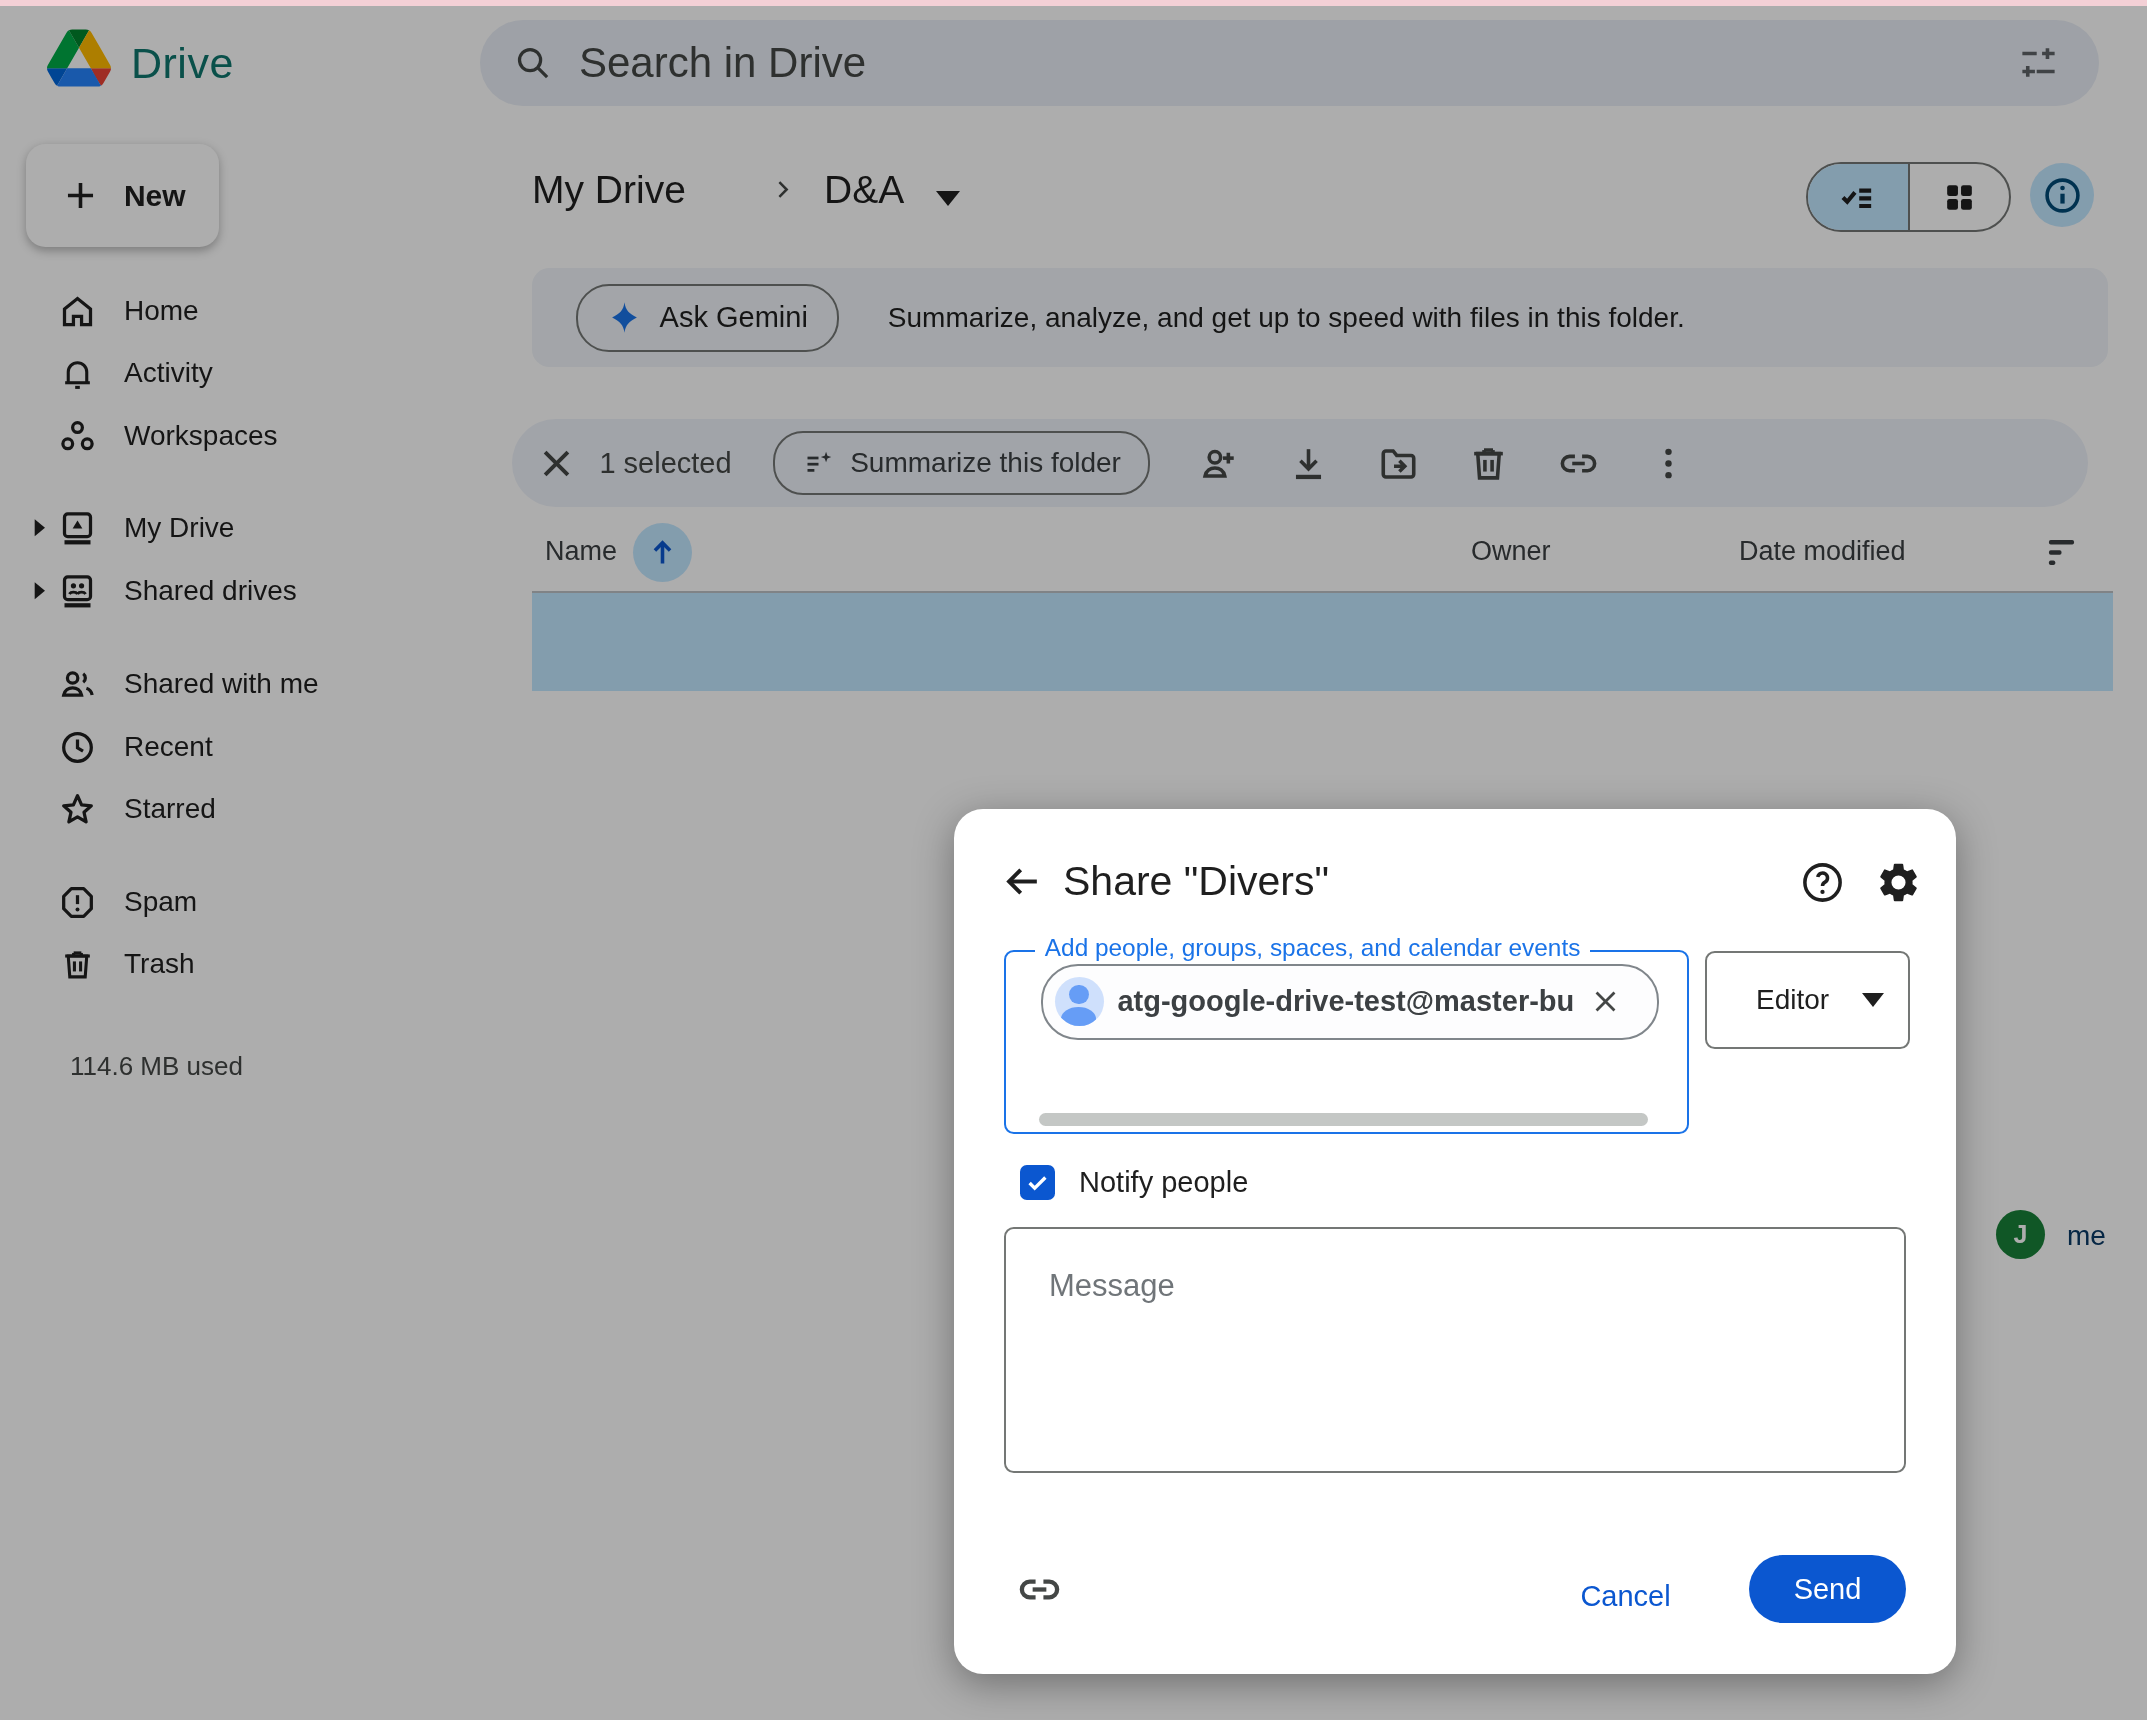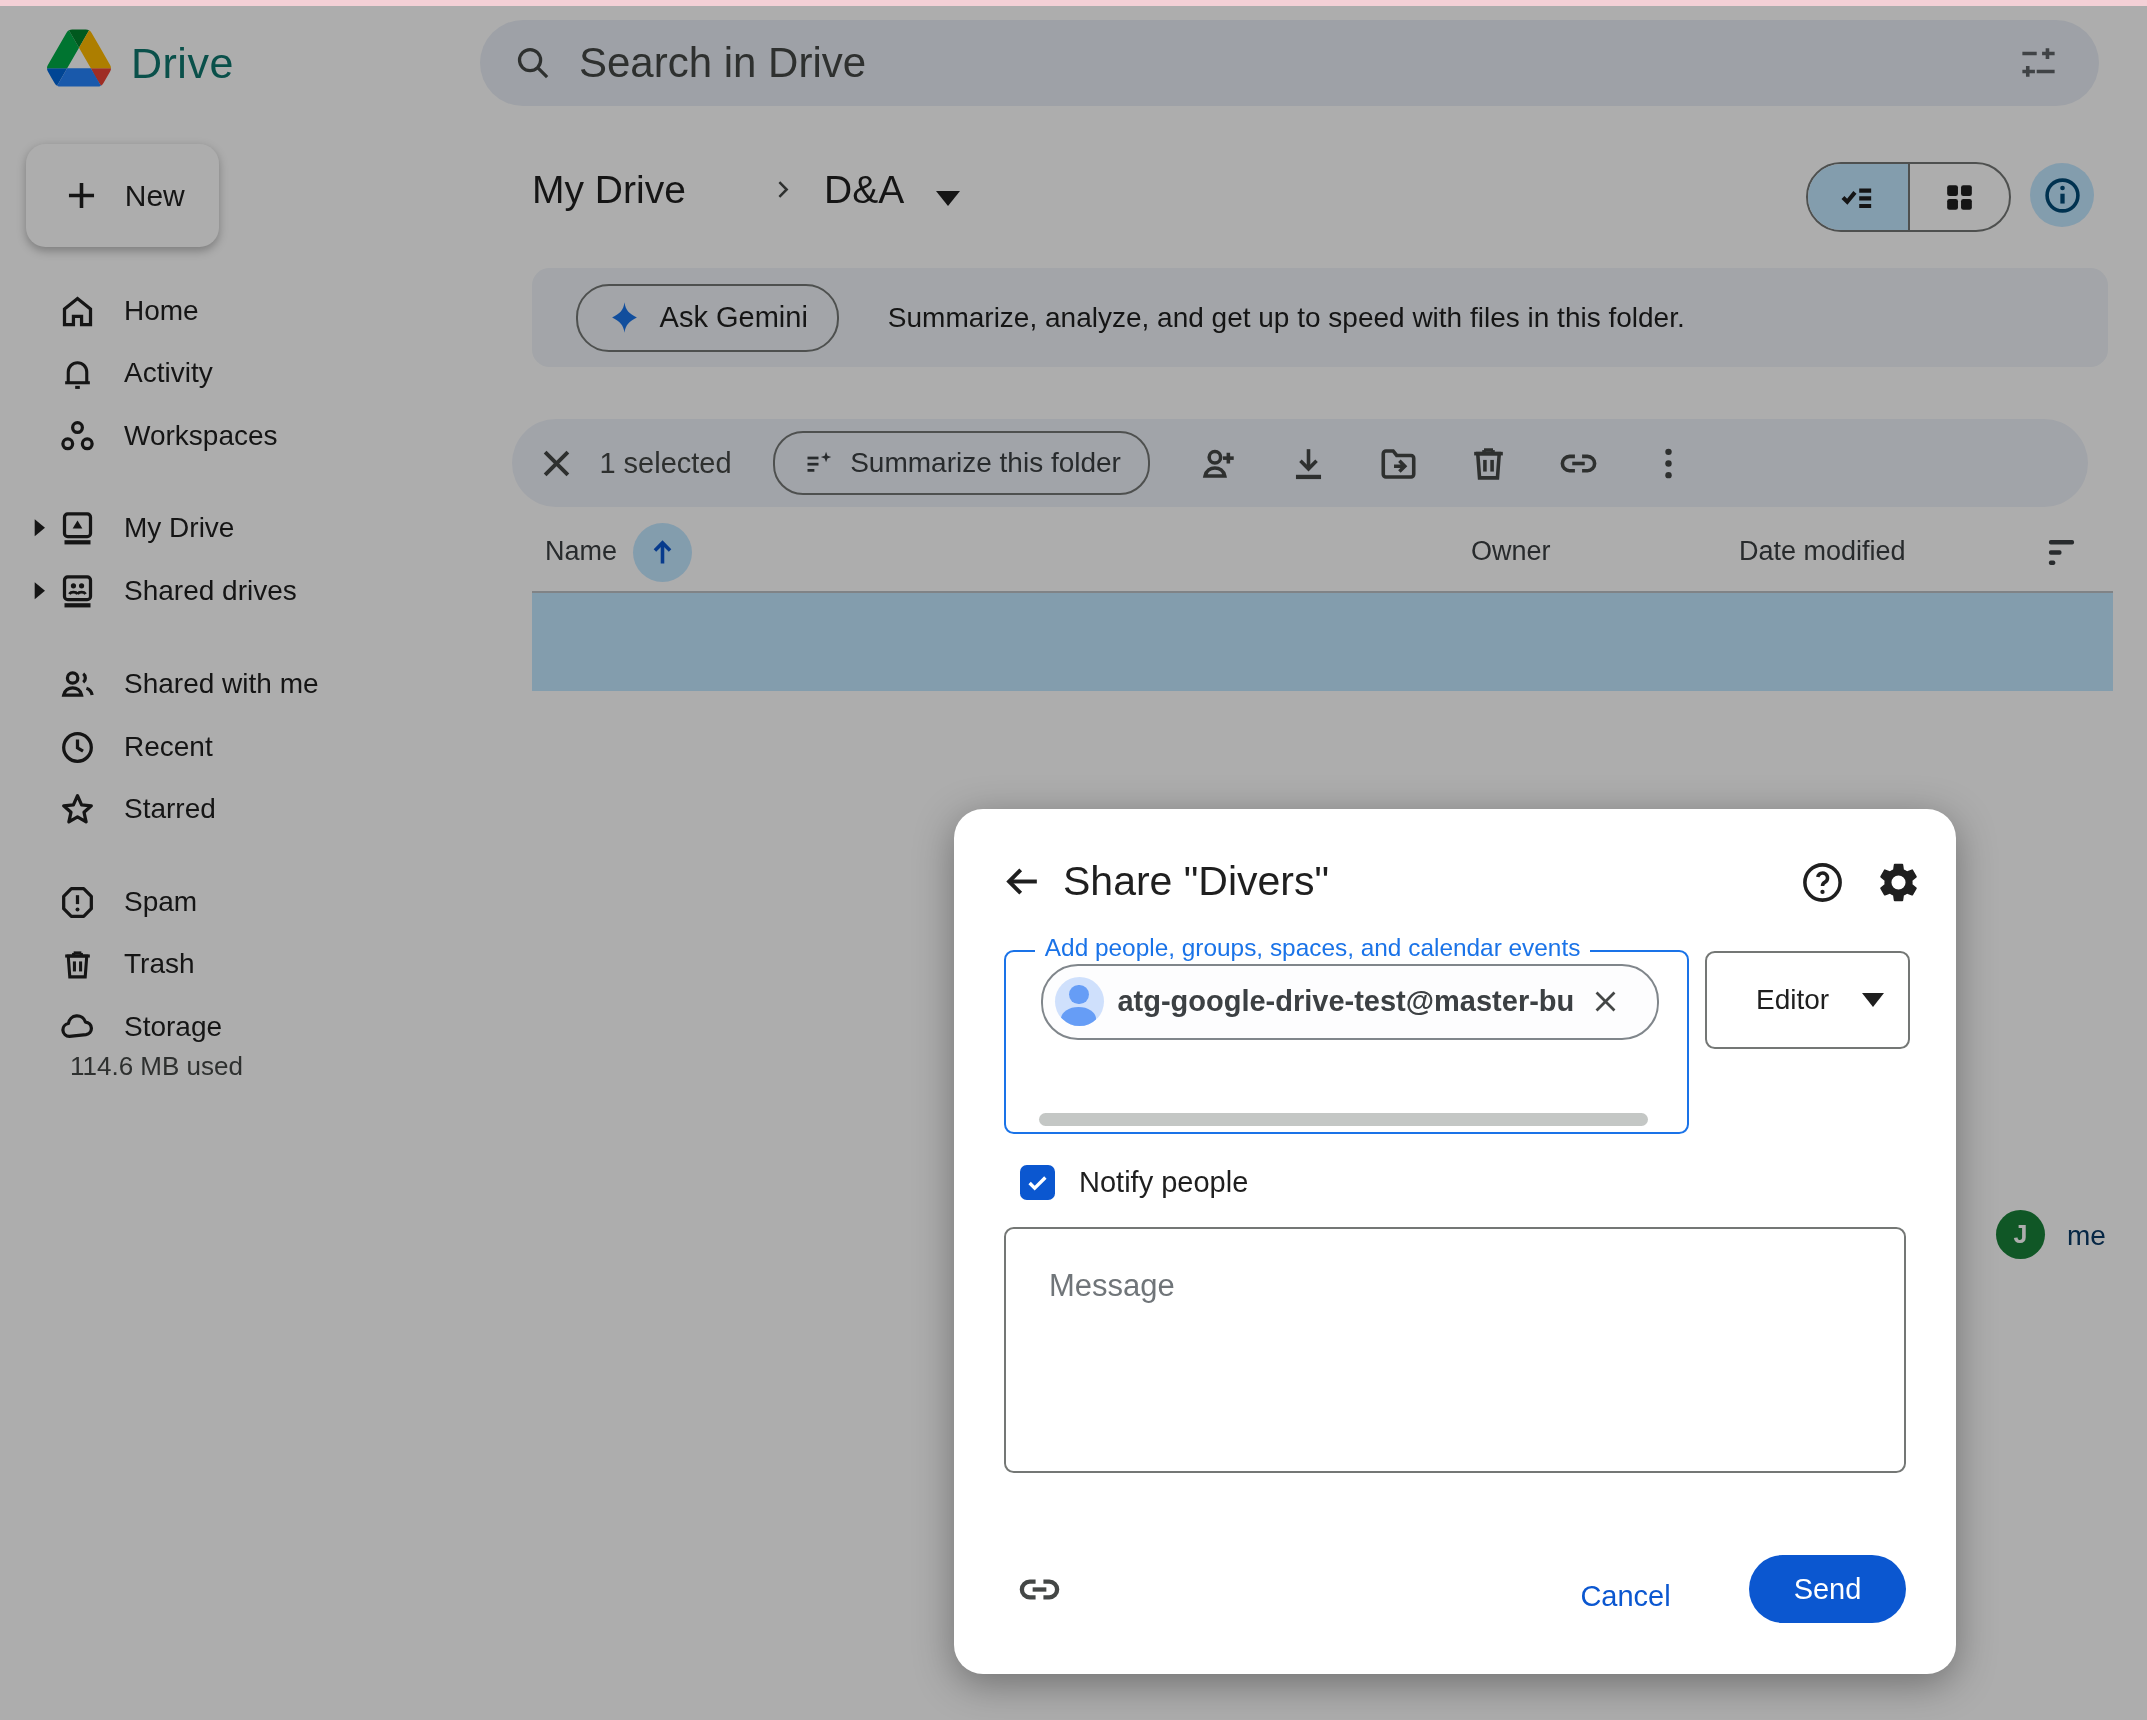--- a/index.html
+++ b/index.html
@@ -18,21 +18,21 @@
     display:flex;align-items:center;}
   #search-pill .mag{margin-left:33px;}
   #search-input{flex:1;margin-left:25px;border:none;background:transparent;outline:none;
     font-size:42px;color:#444746;font-family:"Liberation Sans",sans-serif;}
   #search-input::placeholder{color:#444746;opacity:1;}
   #tune-btn{margin-right:39px;cursor:pointer;}
 
   
   #new-btn{left:26px;top:144px;width:193px;height:103px;border-radius:19.5px;background:#fff;
     box-shadow:0 3.9px 9.8px rgba(0,0,0,.28);display:flex;align-items:center;justify-content:center;
-    gap:21.5px;font-size:30px;font-weight:400;color:#1f1f1f;cursor:pointer;}
+    gap:21.5px;font-size:30px;font-weight:700;color:#1f1f1f;cursor:pointer;}
   .nav-item{position:absolute;left:27px;width:462px;height:62px;display:flex;align-items:center;
     border-radius:31px;cursor:pointer;}
   .nav-item .caret{position:absolute;left:5.9px;width:13.7px;height:17.6px;}
   .nav-icon{margin-left:29px;width:43px;height:43px;display:flex;align-items:center;justify-content:center;}
   .nav-label{margin-left:25px;font-size:28px;color:#1f1f1f;}
   #storage-used{left:70px;top:1051px;font-size:26px;color:#444746;}
 
   
   #crumb-root{left:532px;top:168px;font-size:39px;color:#1f1f1f;cursor:pointer;}
   #crumb-chevron{left:770px;top:177px;}
@@ -272,28 +272,20 @@
         <path d="M6 6.5h12l-1 13.5H7z"></path>
           <line x1="4" y1="6.5" x2="20" y2="6.5"></line>
           <line x1="9.5" y1="6.5" x2="9.5" y2="4.5"></line>
         <line x1="9.5" y1="4.5" x2="14.5" y2="4.5"></line>
           <line x1="14.5" y1="4.5" x2="14.5" y2="6.5"></line>
         <line x1="10" y1="10" x2="10" y2="16.5"></line>
           <line x1="14" y1="10" x2="14" y2="16.5"></line>
       </svg>
       </span>
     <span class="nav-label">Trash</span>
-  </div>
-  <div class="nav-item" style="top:996px">
-    <span class="nav-icon">
-      <svg width="39" height="39" viewBox="0 0 24 24" fill="none" stroke="#1f1f1f" stroke-width="2">
-        <path d="M7 17.5a4 4 0 0 1-.6-7.95 5.4 5.4 0 0 1 10.5-.9 3.9 3.9 0 0 1 .3 7.75z" stroke-linejoin="round"></path>
-      </svg>
-      </span>
-    <span class="nav-label">Storage</span>
   </div>
   <div class="abs" id="storage-used">114.6 MB used</div>
 
   <div class="abs" id="crumb-root">My Drive</div>
   <div class="abs" id="crumb-chevron">
     <svg width="25" height="25" viewBox="0 0 24 24" fill="none" stroke="#444746" stroke-width="2.4">
         <path d="M9 5l7 7-7 7"></path>
       </svg>
   </div>
   <div class="abs" id="crumb-current">D&amp;A</div>

